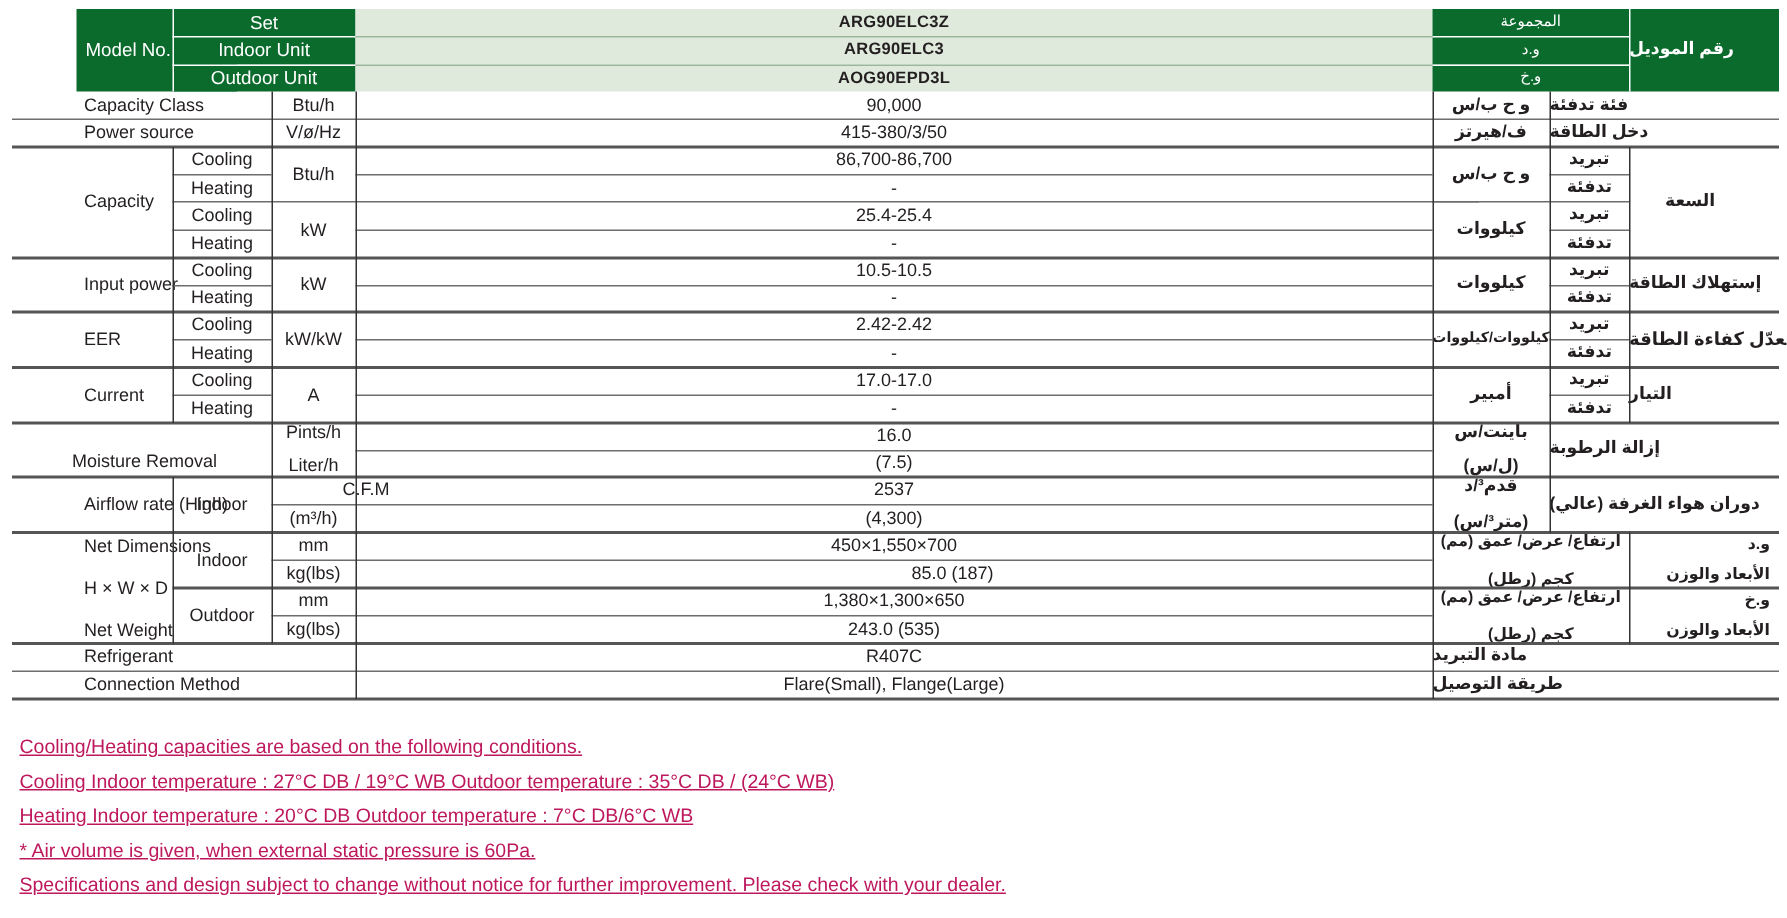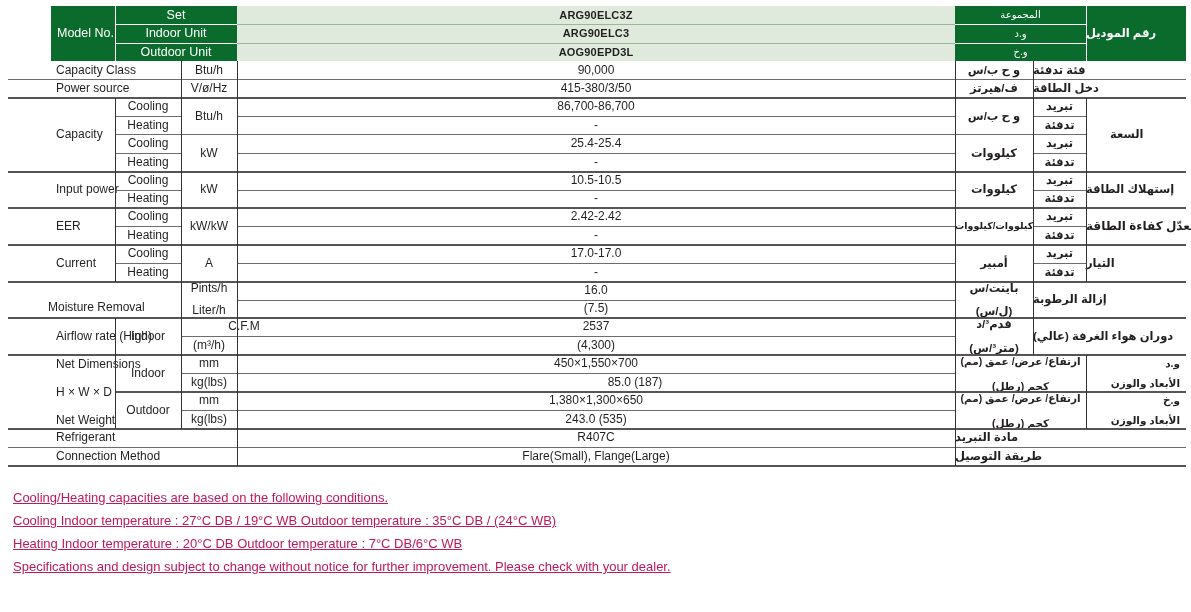--- a/index.html
+++ b/index.html
@@ -237,14 +237,15 @@
   <div class="vline" style="left:1033px;top:282px;height:73px;"></div>
 
   <div class="vline" style="left:115px;top:318px;height:111px;"></div>
   <div class="vline" style="left:1086px;top:355px;height:74px;"></div>
 </div>
 
 <div class="notes">
   <div>Cooling/Heating capacities are based on the following conditions.</div>
   <div>Cooling Indoor temperature : 27°C DB / 19°C WB Outdoor temperature : 35°C DB / (24°C WB)</div>
   <div>Heating Indoor temperature : 20°C DB Outdoor temperature : 7°C DB/6°C WB</div>
+  <div>* Air volume is given, when external static pressure is 60Pa.</div>
   <div>Specifications and design subject to change without notice for further improvement. Please check with your dealer.</div>
 </div>
 
 </body></html>

